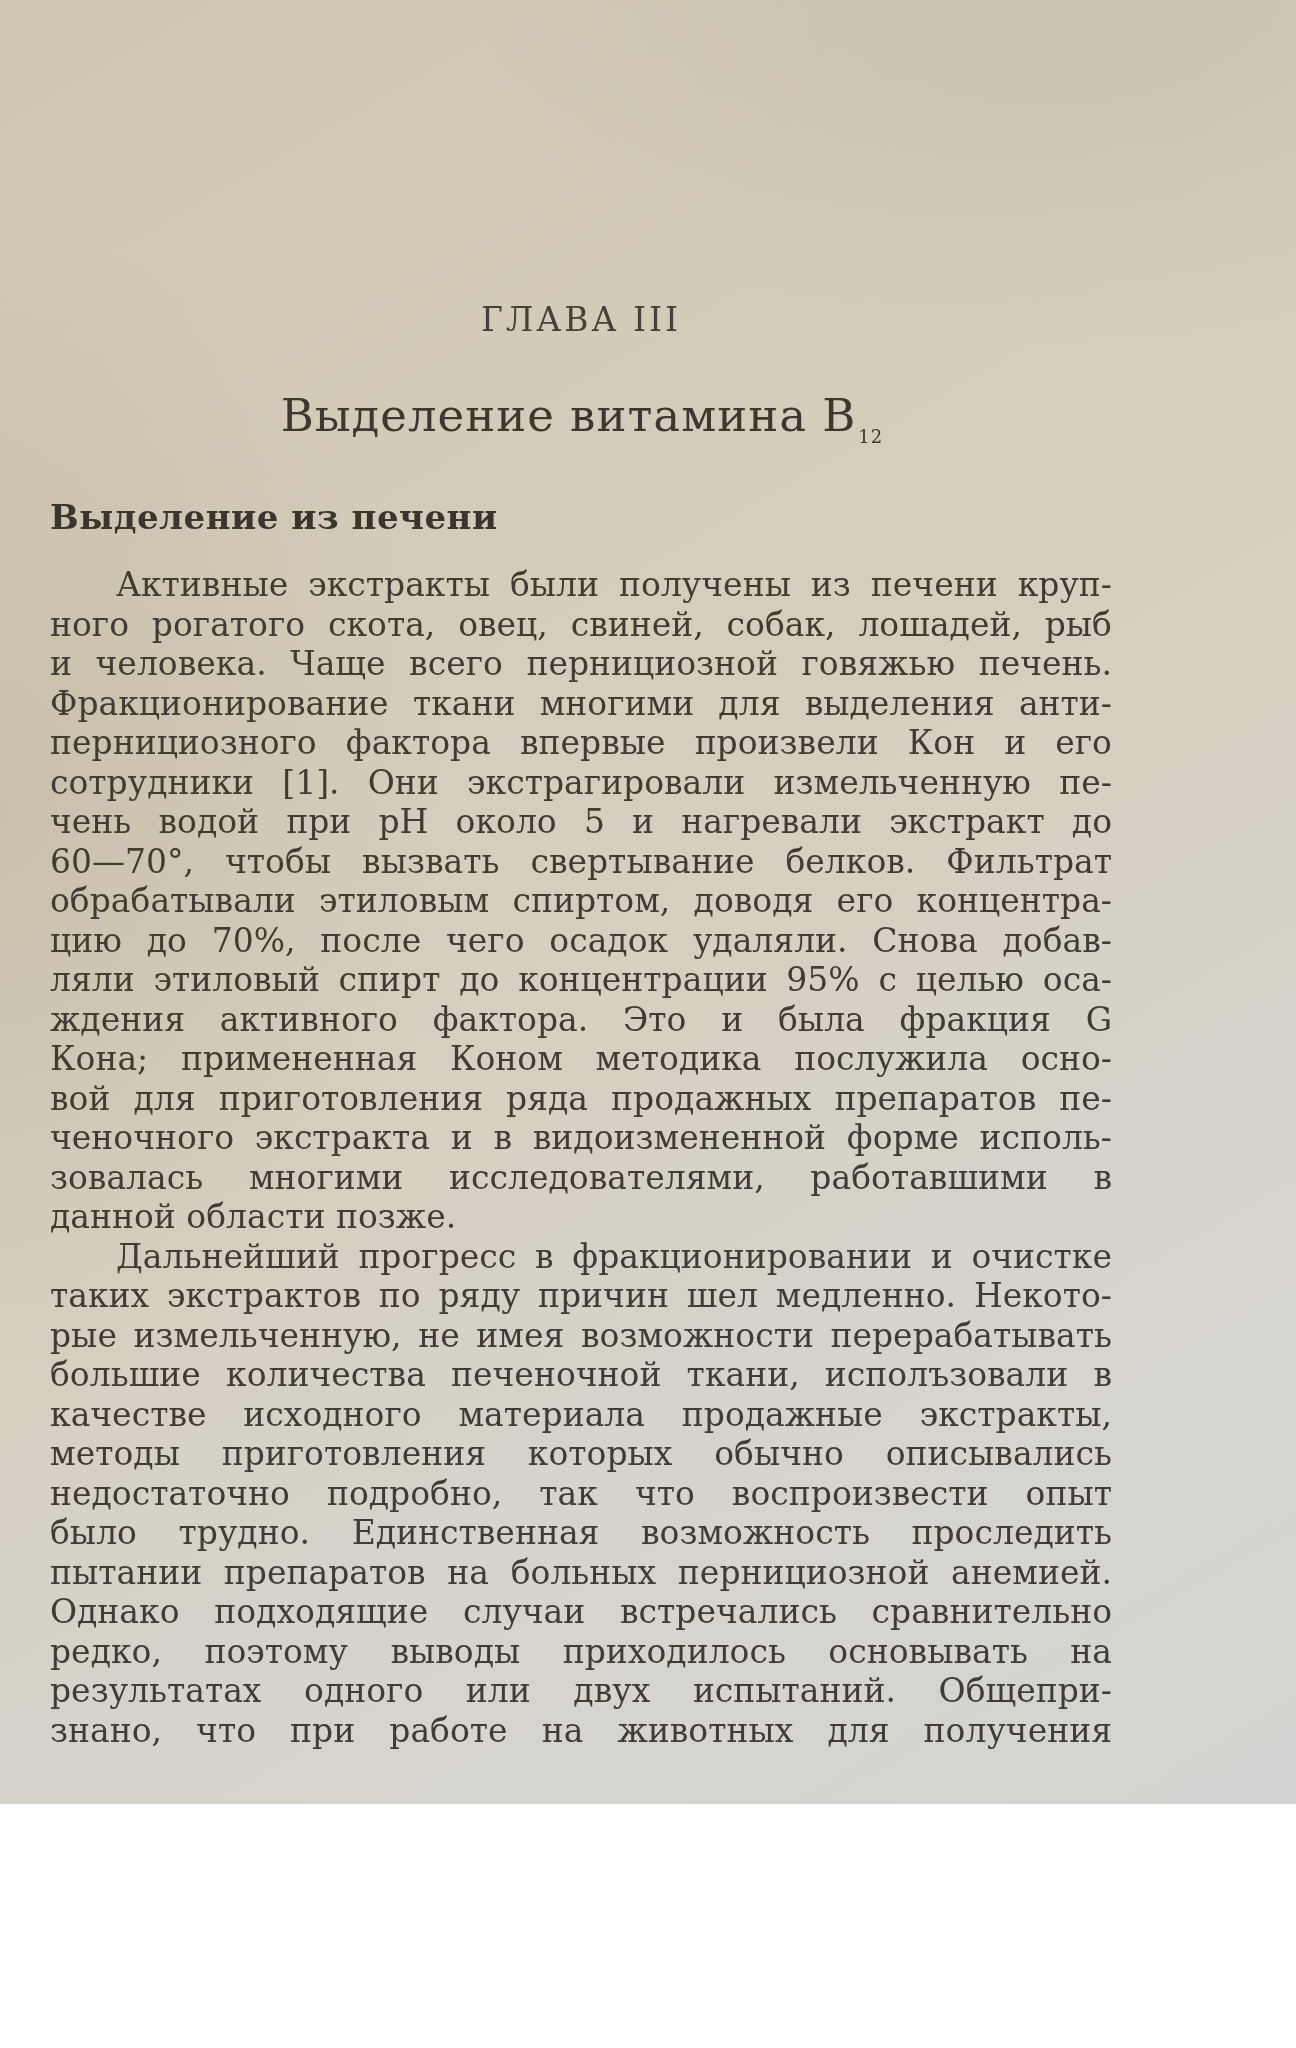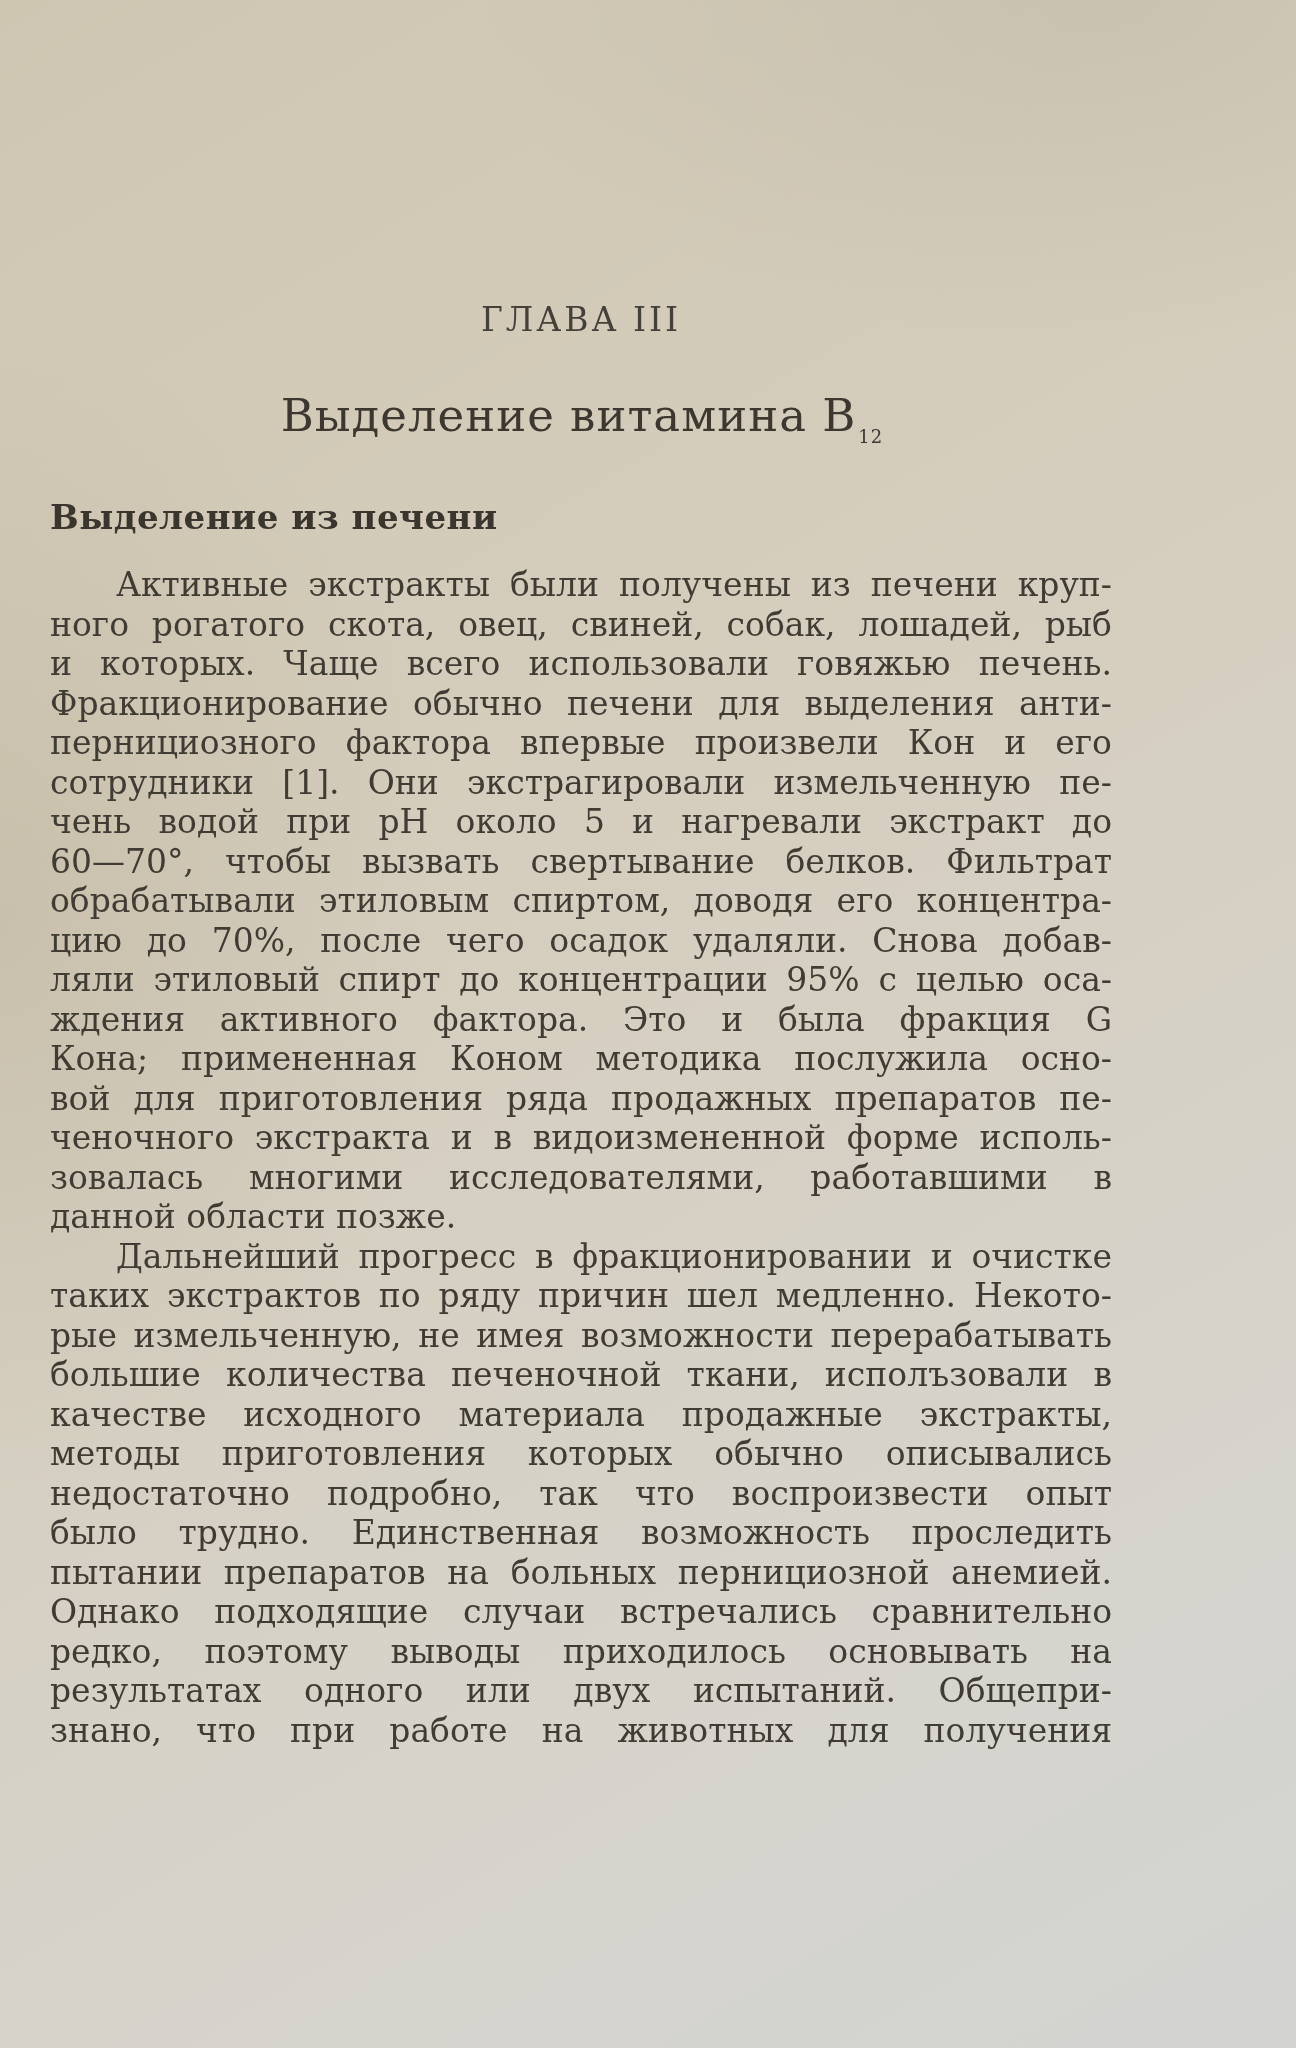--- a/index.html
+++ b/index.html
@@ -8,21 +8,21 @@
   }
   body {
     width: 1296px;
     height: 2048px;
     overflow: hidden;
     font-family: "DejaVu Serif", "Liberation Serif", serif;
   }
   .photo-page {
     position: relative;
     width: 1296px;
-    height: 2048px;
+    height: 1804px;
     background:
       radial-gradient(ellipse 900px 500px at 85% 0%, rgba(120,118,110,0.10), transparent 70%),
       radial-gradient(ellipse 700px 900px at 0% 45%, rgba(150,134,104,0.18), transparent 65%),
       linear-gradient(150deg, #cfc6b2 0%, #d4ccba 30%, #d6d0c3 55%, #d6d4cd 78%, #d3d4d2 100%);
     color: #3e3a32;
   }
   .text-column {
     position: absolute;
     left: 50px;
     top: 0;
@@ -86,22 +86,22 @@
     <div class="chapter-heading">ГЛАВА III</div>
 
     <div class="page-title"><span>Выделение витамина В</span><sub>12</sub></div>
 
     <div class="section-heading">Выделение из печени</div>
 
     <div class="body-text">
       <div>
           <div class="line indent">Активные экстракты были получены из печени круп-</div>
           <div class="line">ного рогатого скота, овец, свиней, собак, лошадей, рыб</div>
-          <div class="line">и которых. Чаще всего использовали говяжью печень.</div>
-          <div class="line">Фракционирование обычно печени для выделения анти-</div>
+          <div class="line">и человека. Чаще всего пернициозной говяжью печень.</div>
+          <div class="line">Фракционирование ткани многими для выделения анти-</div>
           <div class="line">пернициозного фактора впервые произвели Кон и его</div>
           <div class="line">сотрудники [1]. Они экстрагировали измельченную пе-</div>
           <div class="line">чень водой при pH около 5 и нагревали экстракт до</div>
           <div class="line">60—70°, чтобы вызвать свертывание белков. Фильтрат</div>
           <div class="line">обрабатывали этиловым спиртом, доводя его концентра-</div>
           <div class="line">цию до 70%, после чего осадок удаляли. Снова добав-</div>
           <div class="line">ляли этиловый спирт до концентрации 95% с целью оса-</div>
           <div class="line">ждения активного фактора. Это и была фракция G</div>
           <div class="line">Кона; примененная Коном методика послужила осно-</div>
           <div class="line">вой для приготовления ряда продажных препаратов пе-</div>

